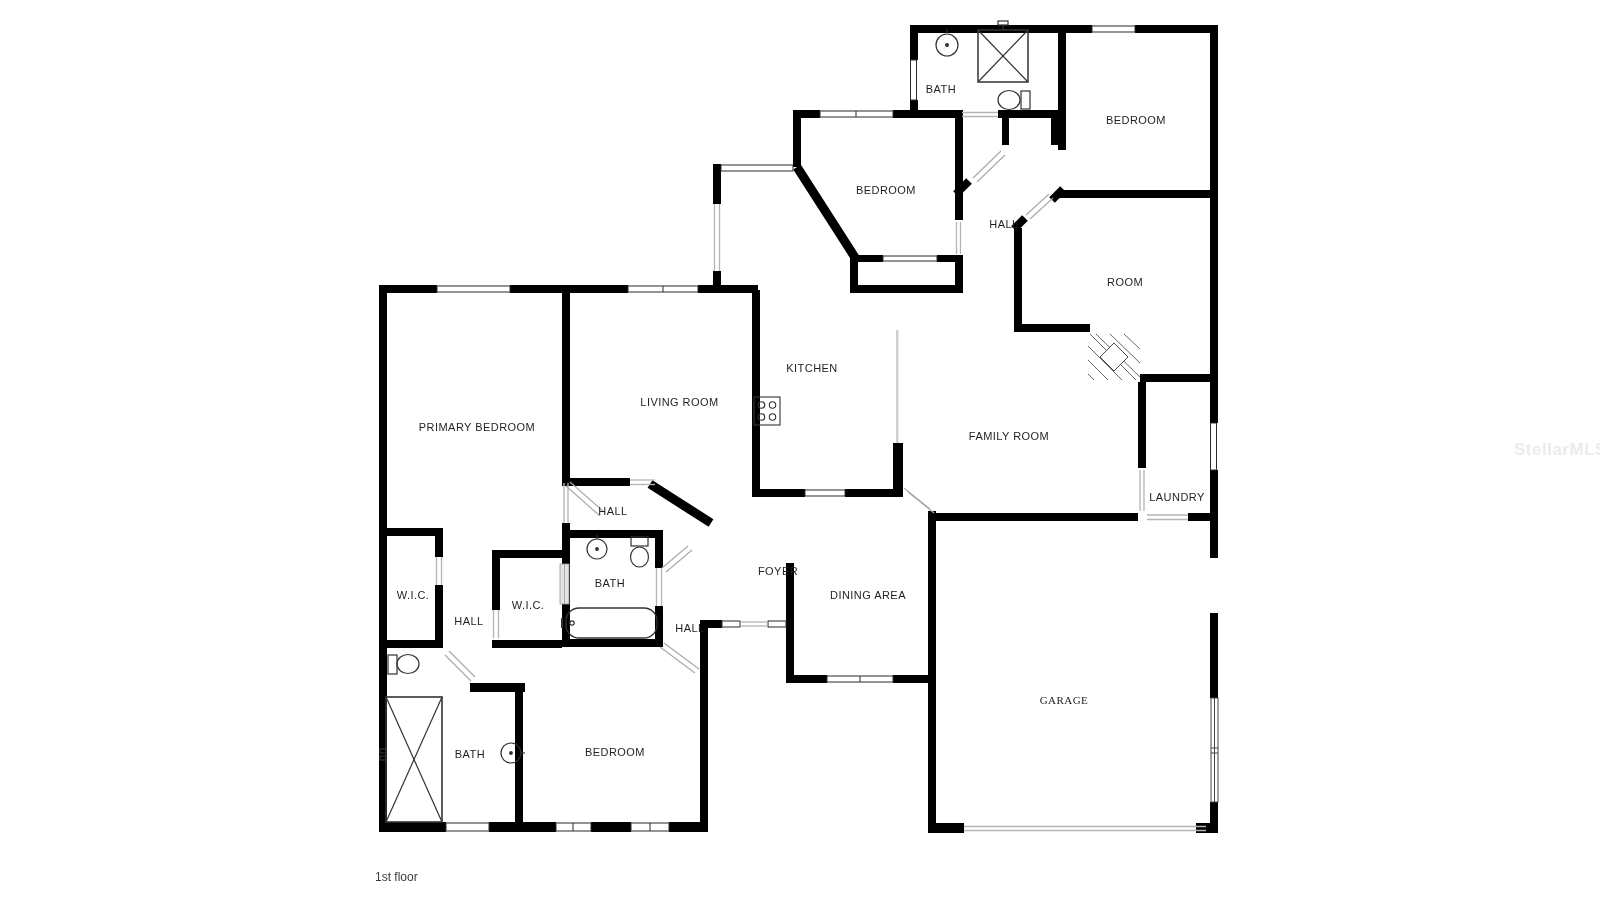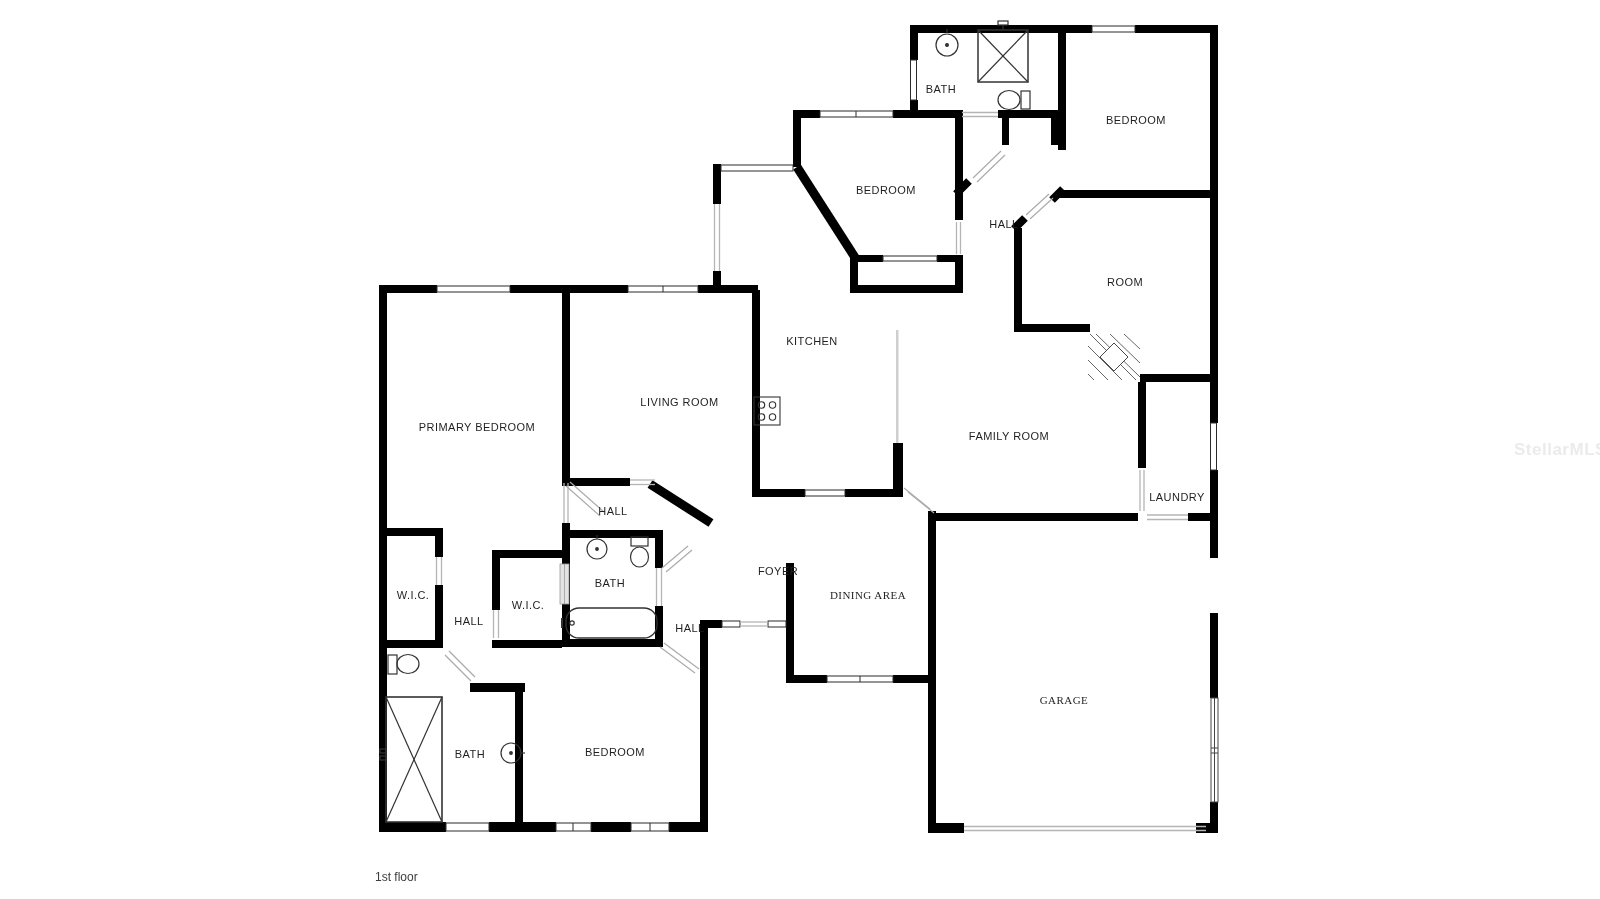--- a/index.html
+++ b/index.html
@@ -249,31 +249,31 @@
   </g>
 </svg>
 
 <div id="labels-layer">
       <span class="room-label" style="left: 941px; top: 89px;">BATH</span>
       <span class="room-label" style="left: 1136px; top: 120px;">BEDROOM</span>
       <span class="room-label" style="left: 886px; top: 190px;">BEDROOM</span>
       <span class="room-label" style="left: 1004px; top: 224px;">HALL</span>
       <span class="room-label" style="left: 1125px; top: 282px;">ROOM</span>
       <span class="room-label" style="left: 1177px; top: 456px; margin-top: 41px;">LAUNDRY</span>
-      <span class="room-label" style="left: 812px; top: 341px;">KITCHEN</span>
+      <span class="room-label" style="left: 812px; top: 368px;">KITCHEN</span>
       <span class="room-label" style="left: 660px; top: 402px; padding-left: 39px;">LIVING ROOM</span>
       <span class="room-label" style="left: 477px; top: 427px; text-align: right;">PRIMARY BEDROOM</span>
       <span class="room-label" style="left: 1009px; top: 436px;">FAMILY ROOM</span>
       <span class="room-label" style="left: 613px; top: 511px;">HALL</span>
       <span class="room-label" style="left: 610px; top: 583px;">BATH</span>
       <span class="room-label" style="left: 413px; top: 595px;">W.I.C.</span>
       <span class="room-label" style="left: 469px; top: 621px;">HALL</span>
       <span class="room-label" style="left: 528px; top: 605px;">W.I.C.</span>
       <span class="room-label" style="left: 758px; top: 571px; padding-left: 40px;">FOYER</span>
-      <span class="room-label" style="left: 868px; top: 595px; font-family: Liberation Serif, serif;">DINING AREA</span>
+      <span class="room-label" style="left: 868px; top: 595px;">DINING AREA</span>
       <span class="room-label" style="left: 690px; top: 628px;">HALL</span>
       <span class="room-label" style="left: 615px; top: 752px;">BEDROOM</span>
       <span class="room-label" style="left: 470px; top: 754px;">BATH</span>
       <span class="room-label" style="left: 1064px; top: 700px; font-family: Liberation Serif, serif;">GARAGE</span>
     </div>
 
 <div id="floor-label">1st floor</div>
 
 <div id="watermark">StellarMLS</div>
 

